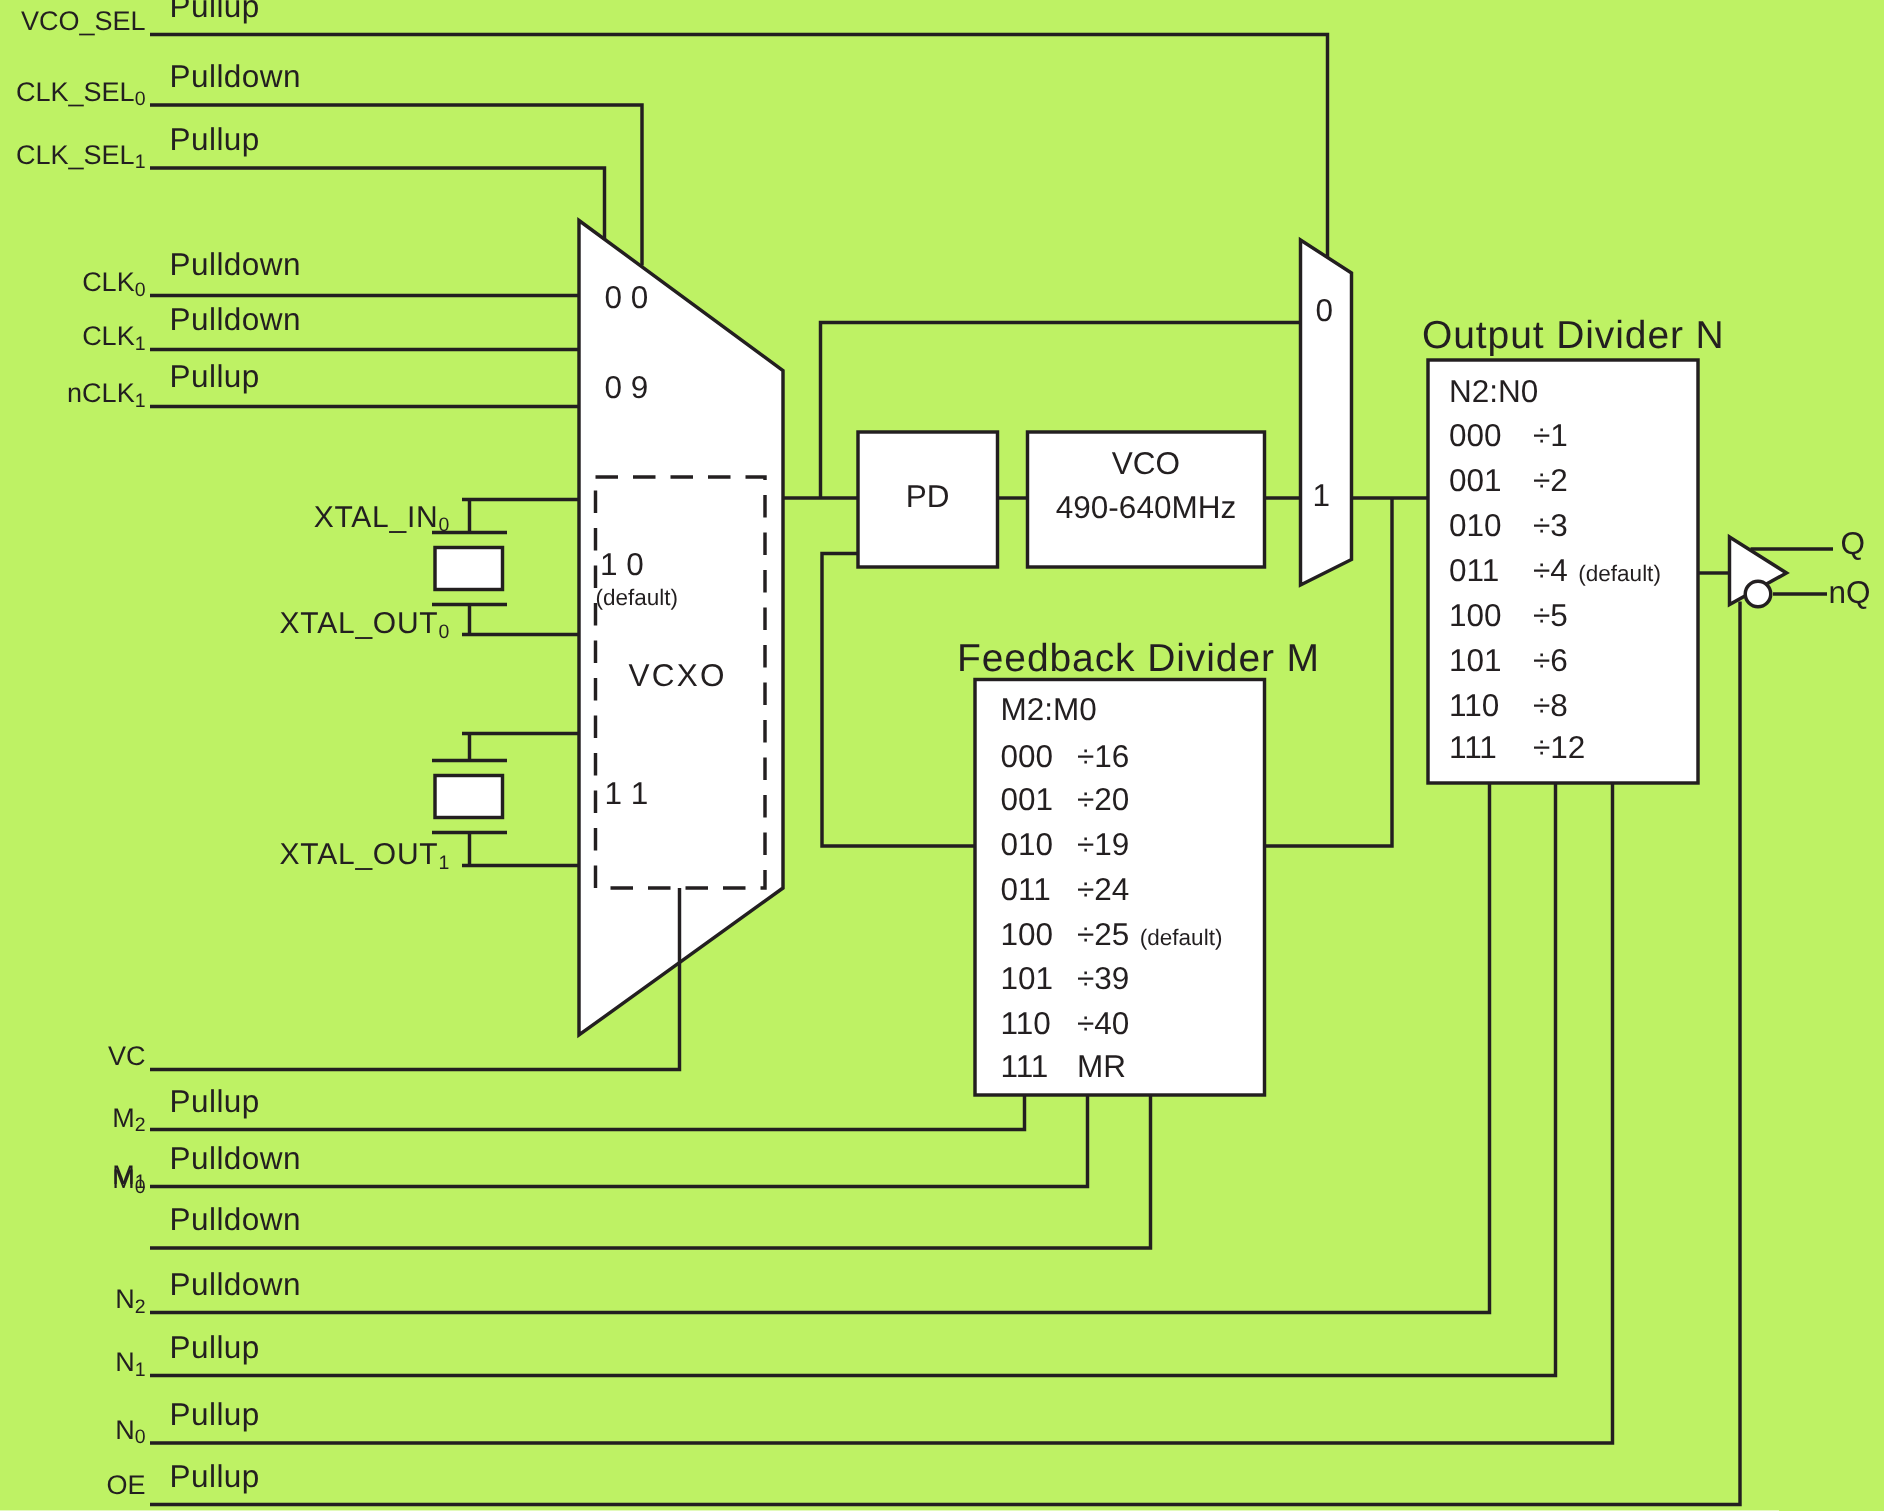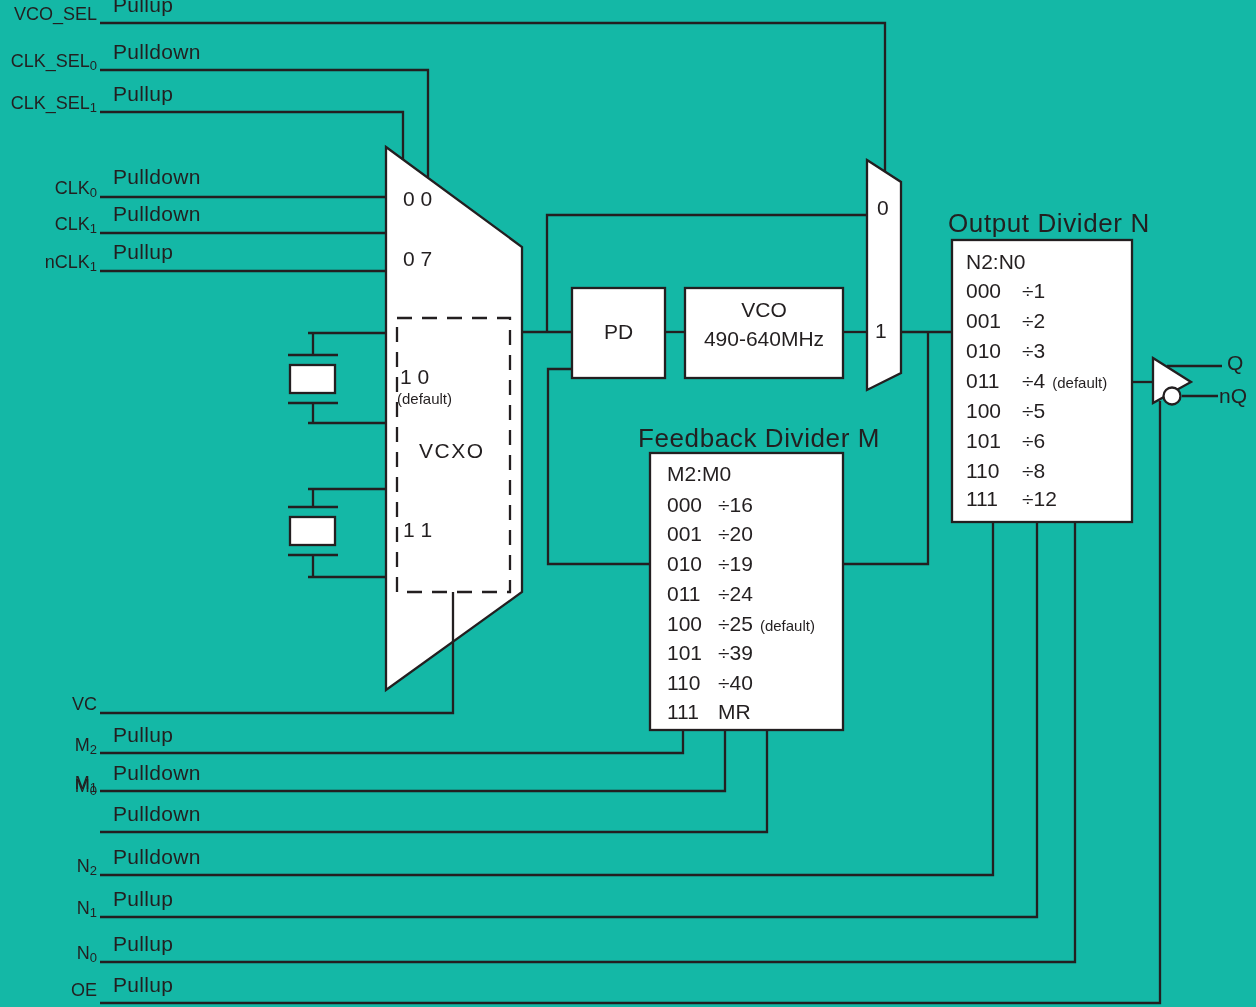--- a/index.html
+++ b/index.html
@@ -1,16 +1,16 @@
 <!DOCTYPE html>
 <html><head>
 <meta charset="utf-8">
 <style>
   html,body{margin:0;padding:0;background:#fff;}
-  #stage{position:relative;width:1256px;height:1007px;background:#14b8a6;overflow:hidden;
+  #stage{position:relative;width:1256px;height:1007px;background:#bef264;overflow:hidden;
          font-family:"Liberation Sans",sans-serif;color:#231f20;}
   #stage div{position:absolute;white-space:nowrap;line-height:1.05;}
   .pin{font-size:18px;text-align:right;width:97px;left:0;}
   .xpin{font-size:20px;text-align:right;width:300px;left:0;letter-spacing:.5px;}
   .sub{font-size:13px;position:relative;top:3px;}
   .pull{font-size:21px;left:113px;letter-spacing:.3px;}
   .t21{font-size:21px;}
   .t15{font-size:15px;}
   .title{font-size:26px;letter-spacing:.6px;}
   .row{font-size:21px;}
@@ -77,20 +77,23 @@
     <polygon points="1153,358 1191,382 1153,403" fill="#fff"></polygon>
     <circle cx="1172" cy="396" r="8.5" fill="#fff"></circle>
   </svg>
 
   <div class="pin" style="top:5px"><span>VCO_SEL</span><span class="sub"></span></div>
   <div class="pin" style="top:52px"><span>CLK_SEL</span><span class="sub">0</span></div>
   <div class="pin" style="top:94px"><span>CLK_SEL</span><span class="sub">1</span></div>
   <div class="pin" style="top:179px"><span>CLK</span><span class="sub">0</span></div>
   <div class="pin" style="top:215px"><span>CLK</span><span class="sub">1</span></div>
   <div class="pin" style="top:253px"><span>nCLK</span><span class="sub">1</span></div>
+  <div class="xpin" style="top:335px"><span>XTAL_IN</span><span class="sub">0</span></div>
+  <div class="xpin" style="top:406px"><span>XTAL_OUT</span><span class="sub">0</span></div>
+  <div class="xpin" style="top:560px"><span>XTAL_OUT</span><span class="sub">1</span></div>
   <div class="pin" style="top:695px"><span>VC</span><span class="sub"></span></div>
   <div class="pin" style="top:736px"><span>M</span><span class="sub">2</span></div>
   <div class="pin" style="top:774px"><span>M</span><span class="sub">1</span></div>
   <div class="pin" style="top:777px"><span>M</span><span class="sub">0</span></div>
   <div class="pin" style="top:857px"><span>N</span><span class="sub">2</span></div>
   <div class="pin" style="top:899px"><span>N</span><span class="sub">1</span></div>
   <div class="pin" style="top:944px"><span>N</span><span class="sub">0</span></div>
   <div class="pin" style="top:981px"><span>OE</span><span class="sub"></span></div>
 
   <div class="pull" style="top:-6px">Pullup</div>
@@ -101,21 +104,21 @@
   <div class="pull" style="top:241px">Pullup</div>
   <div class="pull" style="top:724px">Pullup</div>
   <div class="pull" style="top:762px">Pulldown</div>
   <div class="pull" style="top:803px">Pulldown</div>
   <div class="pull" style="top:846px">Pulldown</div>
   <div class="pull" style="top:888px">Pullup</div>
   <div class="pull" style="top:933px">Pullup</div>
   <div class="pull" style="top:974px">Pullup</div>
 
   <div class="t21" style="left:403px;top:188px">0 0</div>
-  <div class="t21" style="left:403px;top:248px">0 7</div>
+  <div class="t21" style="left:403px;top:248px">0 9</div>
   <div class="t21" style="left:400px;top:366px">1 0</div>
   <div class="t15" style="left:397px;top:391px">(default)</div>
   <div class="t21" style="left:419px;top:440px;letter-spacing:1.5px">VCXO</div>
   <div class="t21" style="left:403px;top:519px">1 1</div>
 
   <div class="t21 ctr" style="left:572px;top:321px;width:93px">PD</div>
   <div class="t21 ctr" style="left:685px;top:299px;width:158px">VCO</div>
   <div class="t21 ctr" style="left:685px;top:328px;width:158px">490-640MHz</div>
 
   <div class="t21" style="left:877px;top:197px">0</div>

